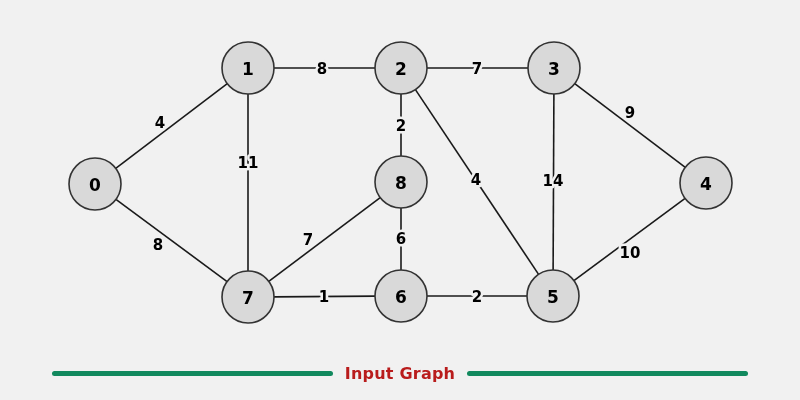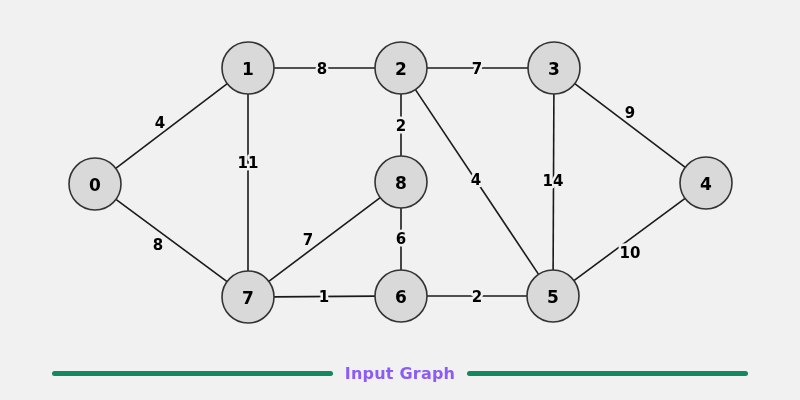--- a/index.html
+++ b/index.html
@@ -74,21 +74,21 @@
     flex: 1 1 auto;
     height: 5px;
     border-radius: 3px;
     background: #12895e;
   }
   #caption-text {
     flex: 0 0 auto;
     font-family: "DejaVu Sans", sans-serif;
     font-size: 16px;
     font-weight: bold;
-    color: #8b5cf6;
+    color: #b91c1c;
     white-space: nowrap;
     letter-spacing: 0.2px;
   }
 </style>
 </head>
 <body>
 
 <div id="stage">
 
   <svg id="graph-svg" viewBox="0 0 800 400" xmlns="http://www.w3.org/2000/svg">

